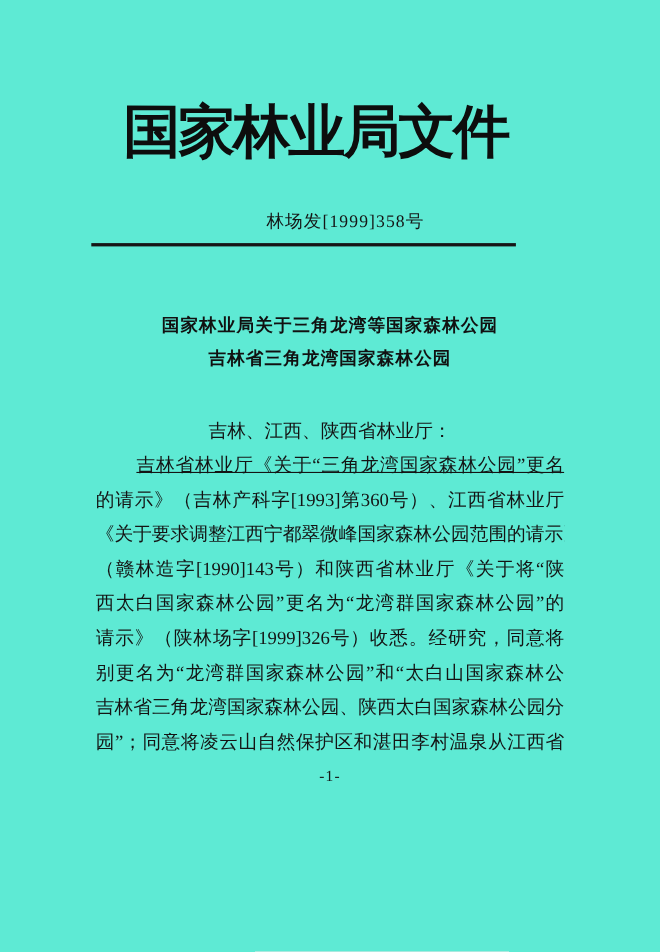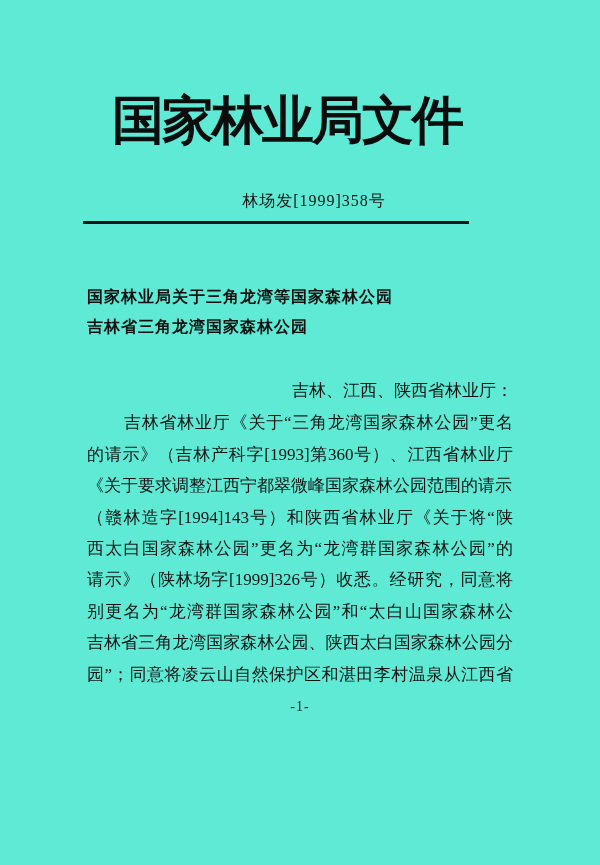--- a/index.html
+++ b/index.html
@@ -47,20 +47,21 @@
     left: 83px;
     width: 386px;
     height: 3px;
     background: #161616;
   }
   .doc-title {
     position: absolute;
     top: 282px;
     left: 87px;
     width: 426px;
+    text-align: center;
     font-family: "Liberation Sans", "DejaVu Sans", sans-serif;
     font-weight: bold;
     font-size: 16px;
     line-height: 30px;
     letter-spacing: 1px;
     color: #111;
   }
   .body-text {
     position: absolute;
     top: 376px;
@@ -74,26 +75,26 @@
     text-align: justify;
     text-align-last: justify;
     text-justify: inter-character;
     height: 31.4px;
     overflow: hidden;
     white-space: nowrap;
   }
   .body-text .indent {
     padding-left: 37px;
     width: 389px;
+    text-decoration: underline;
   }
   .salutation {
-    text-align: right;
+    text-align: center;
     height: 31.4px;
     white-space: nowrap;
-    font-family: Liberation Mono, monospace;
   }
   .page-number {
     position: absolute;
     top: 699px;
     left: 0;
     width: 600px;
     text-align: center;
     font-size: 14px;
     letter-spacing: 1px;
     color: #161616;
@@ -113,21 +114,21 @@
   <div class="doc-title">
     <div>国家林业局关于三角龙湾等国家森林公园</div>
     <div>吉林省三角龙湾国家森林公园</div>
   </div>
 
   <div class="body-text">
     <div class="salutation">吉林、江西、陕西省林业厅：</div>
     <div class="jline indent">吉林省林业厅《关于“三角龙湾国家森林公园”更名</div>
     <div class="jline">的请示》（吉林产科字[1993]第360号）、江西省林业厅</div>
     <div class="jline">《关于要求调整江西宁都翠微峰国家森林公园范围的请示》</div>
-    <div class="jline">（赣林造字[1994]143号）和陕西省林业厅《关于将“陕</div>
+    <div class="jline">（赣林造字[1990]143号）和陕西省林业厅《关于将“陕</div>
     <div class="jline">西太白国家森林公园”更名为“龙湾群国家森林公园”的</div>
     <div class="jline">请示》（陕林场字[1999]326号）收悉。经研究，同意将</div>
     <div class="jline">别更名为“龙湾群国家森林公园”和“太白山国家森林公</div>
     <div class="jline">吉林省三角龙湾国家森林公园、陕西太白国家森林公园分</div>
     <div class="jline">园”；同意将凌云山自然保护区和湛田李村温泉从江西省</div>
   </div>
 
   <div class="page-number">-1-</div>
 
 </div>

